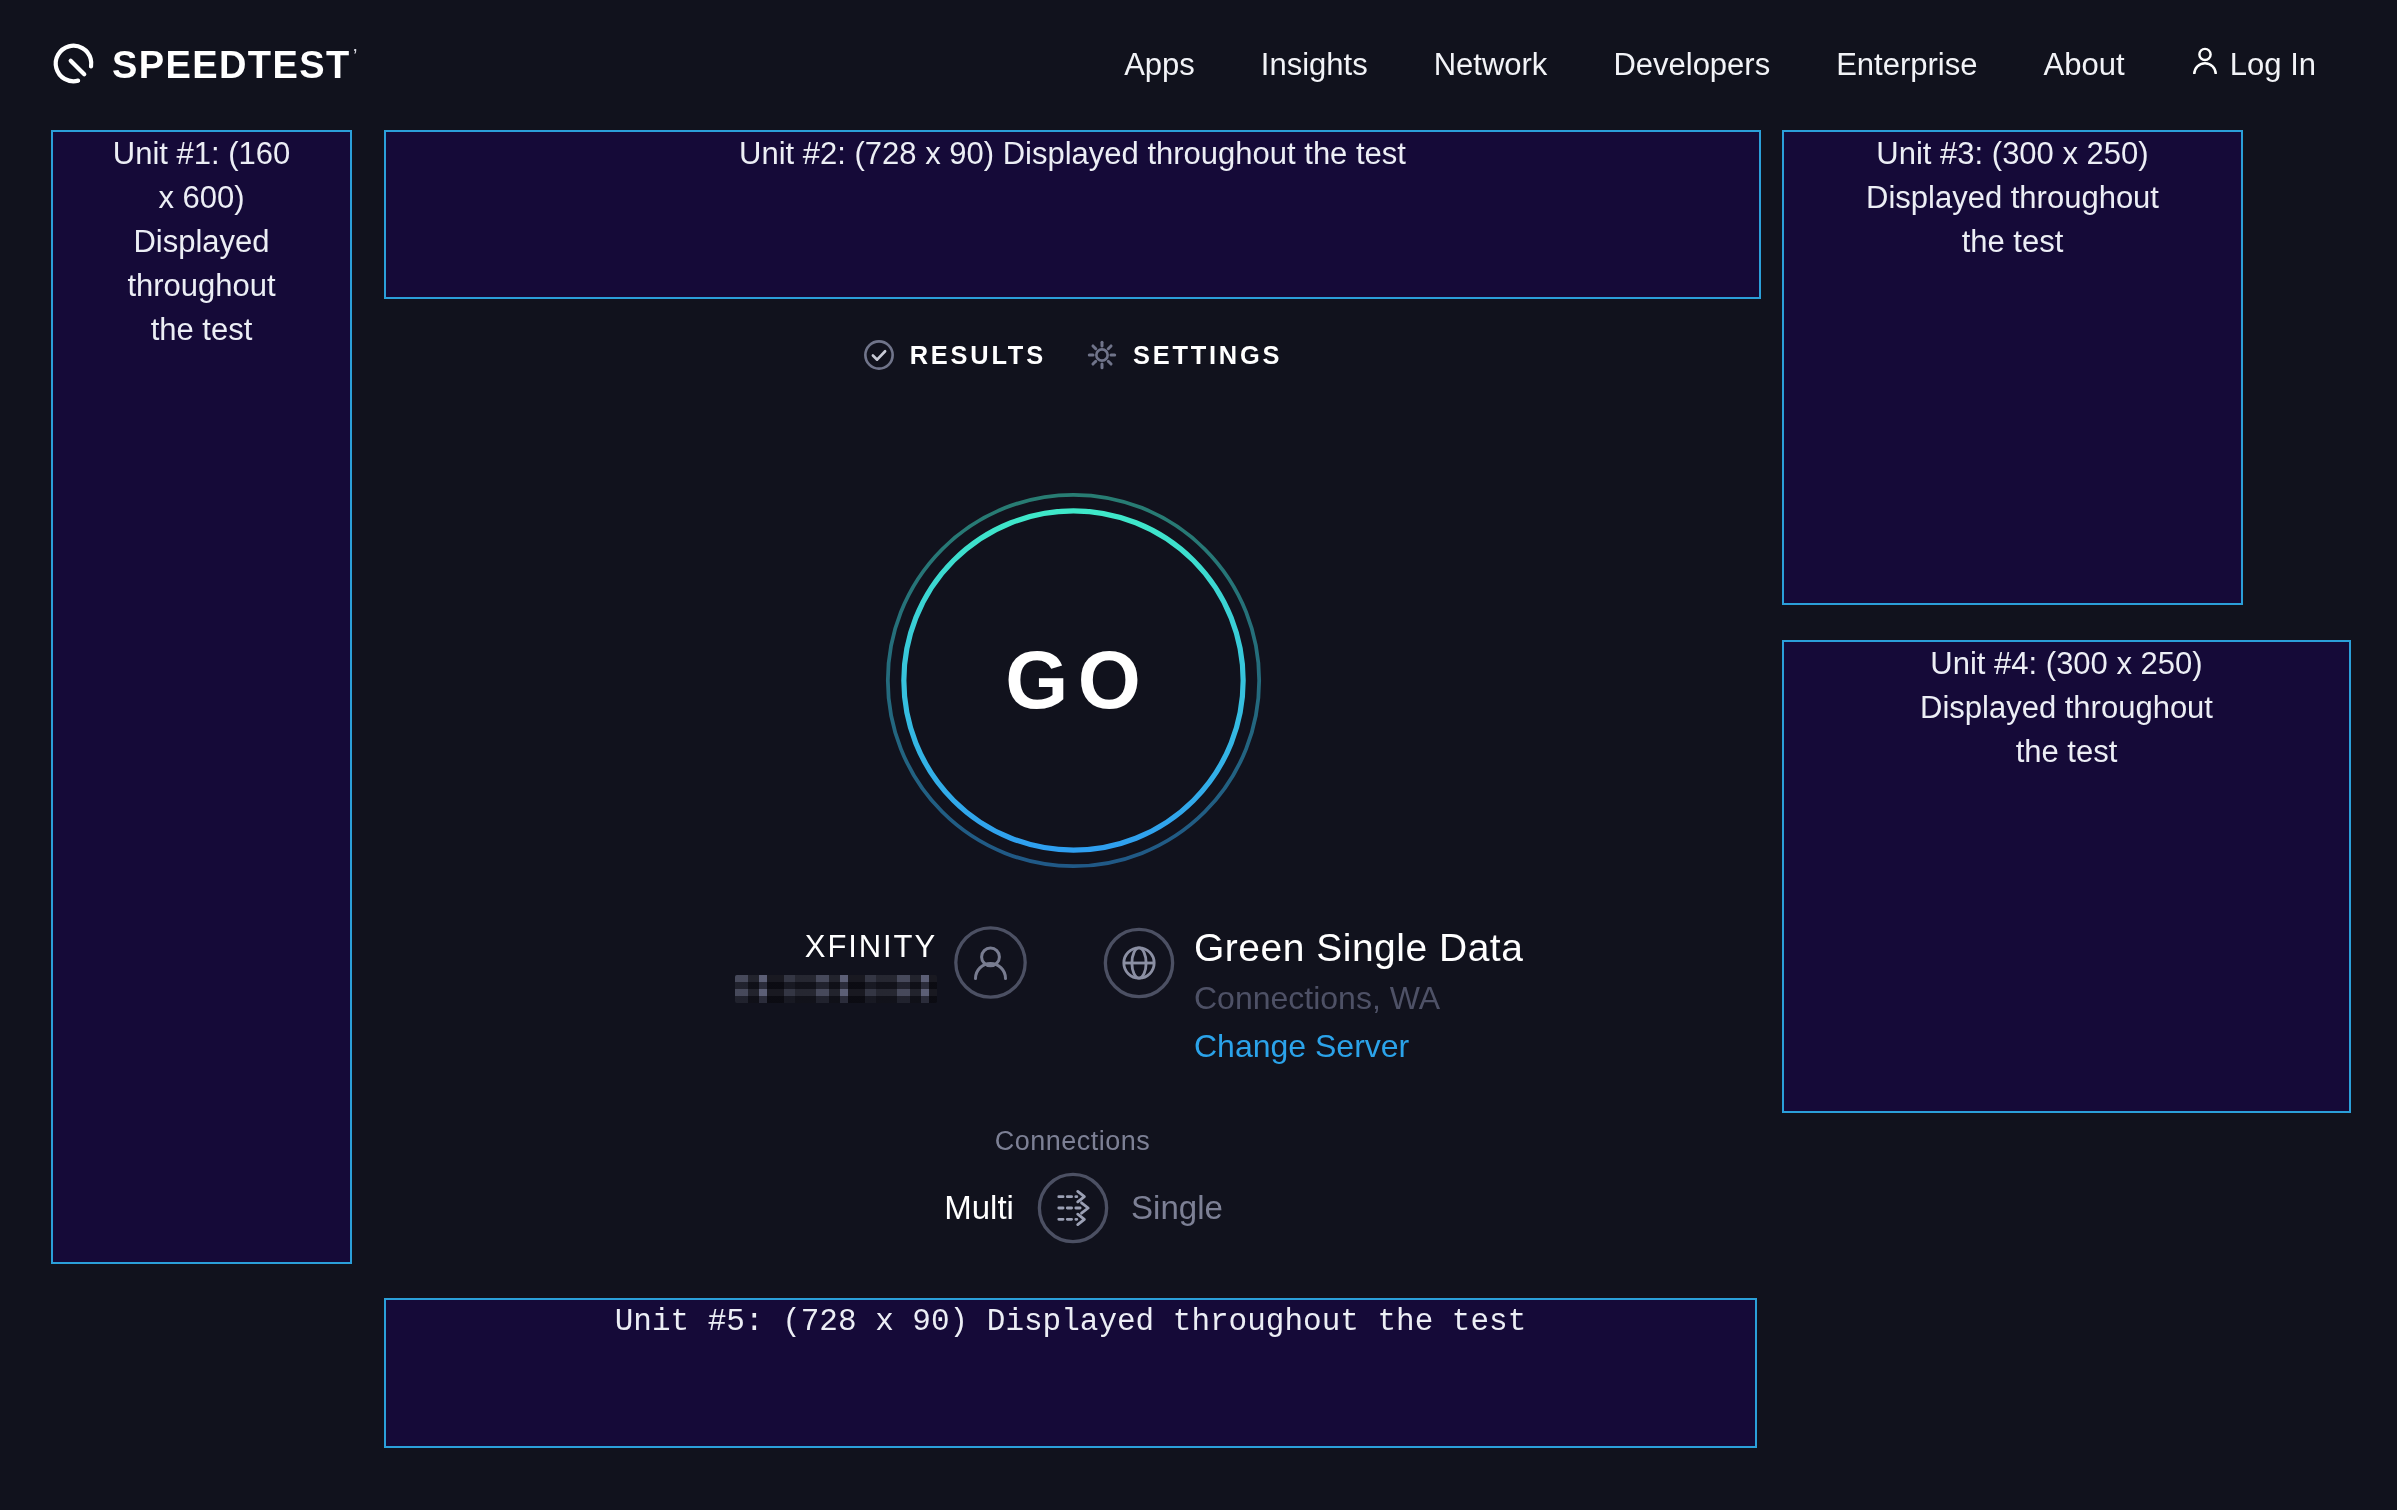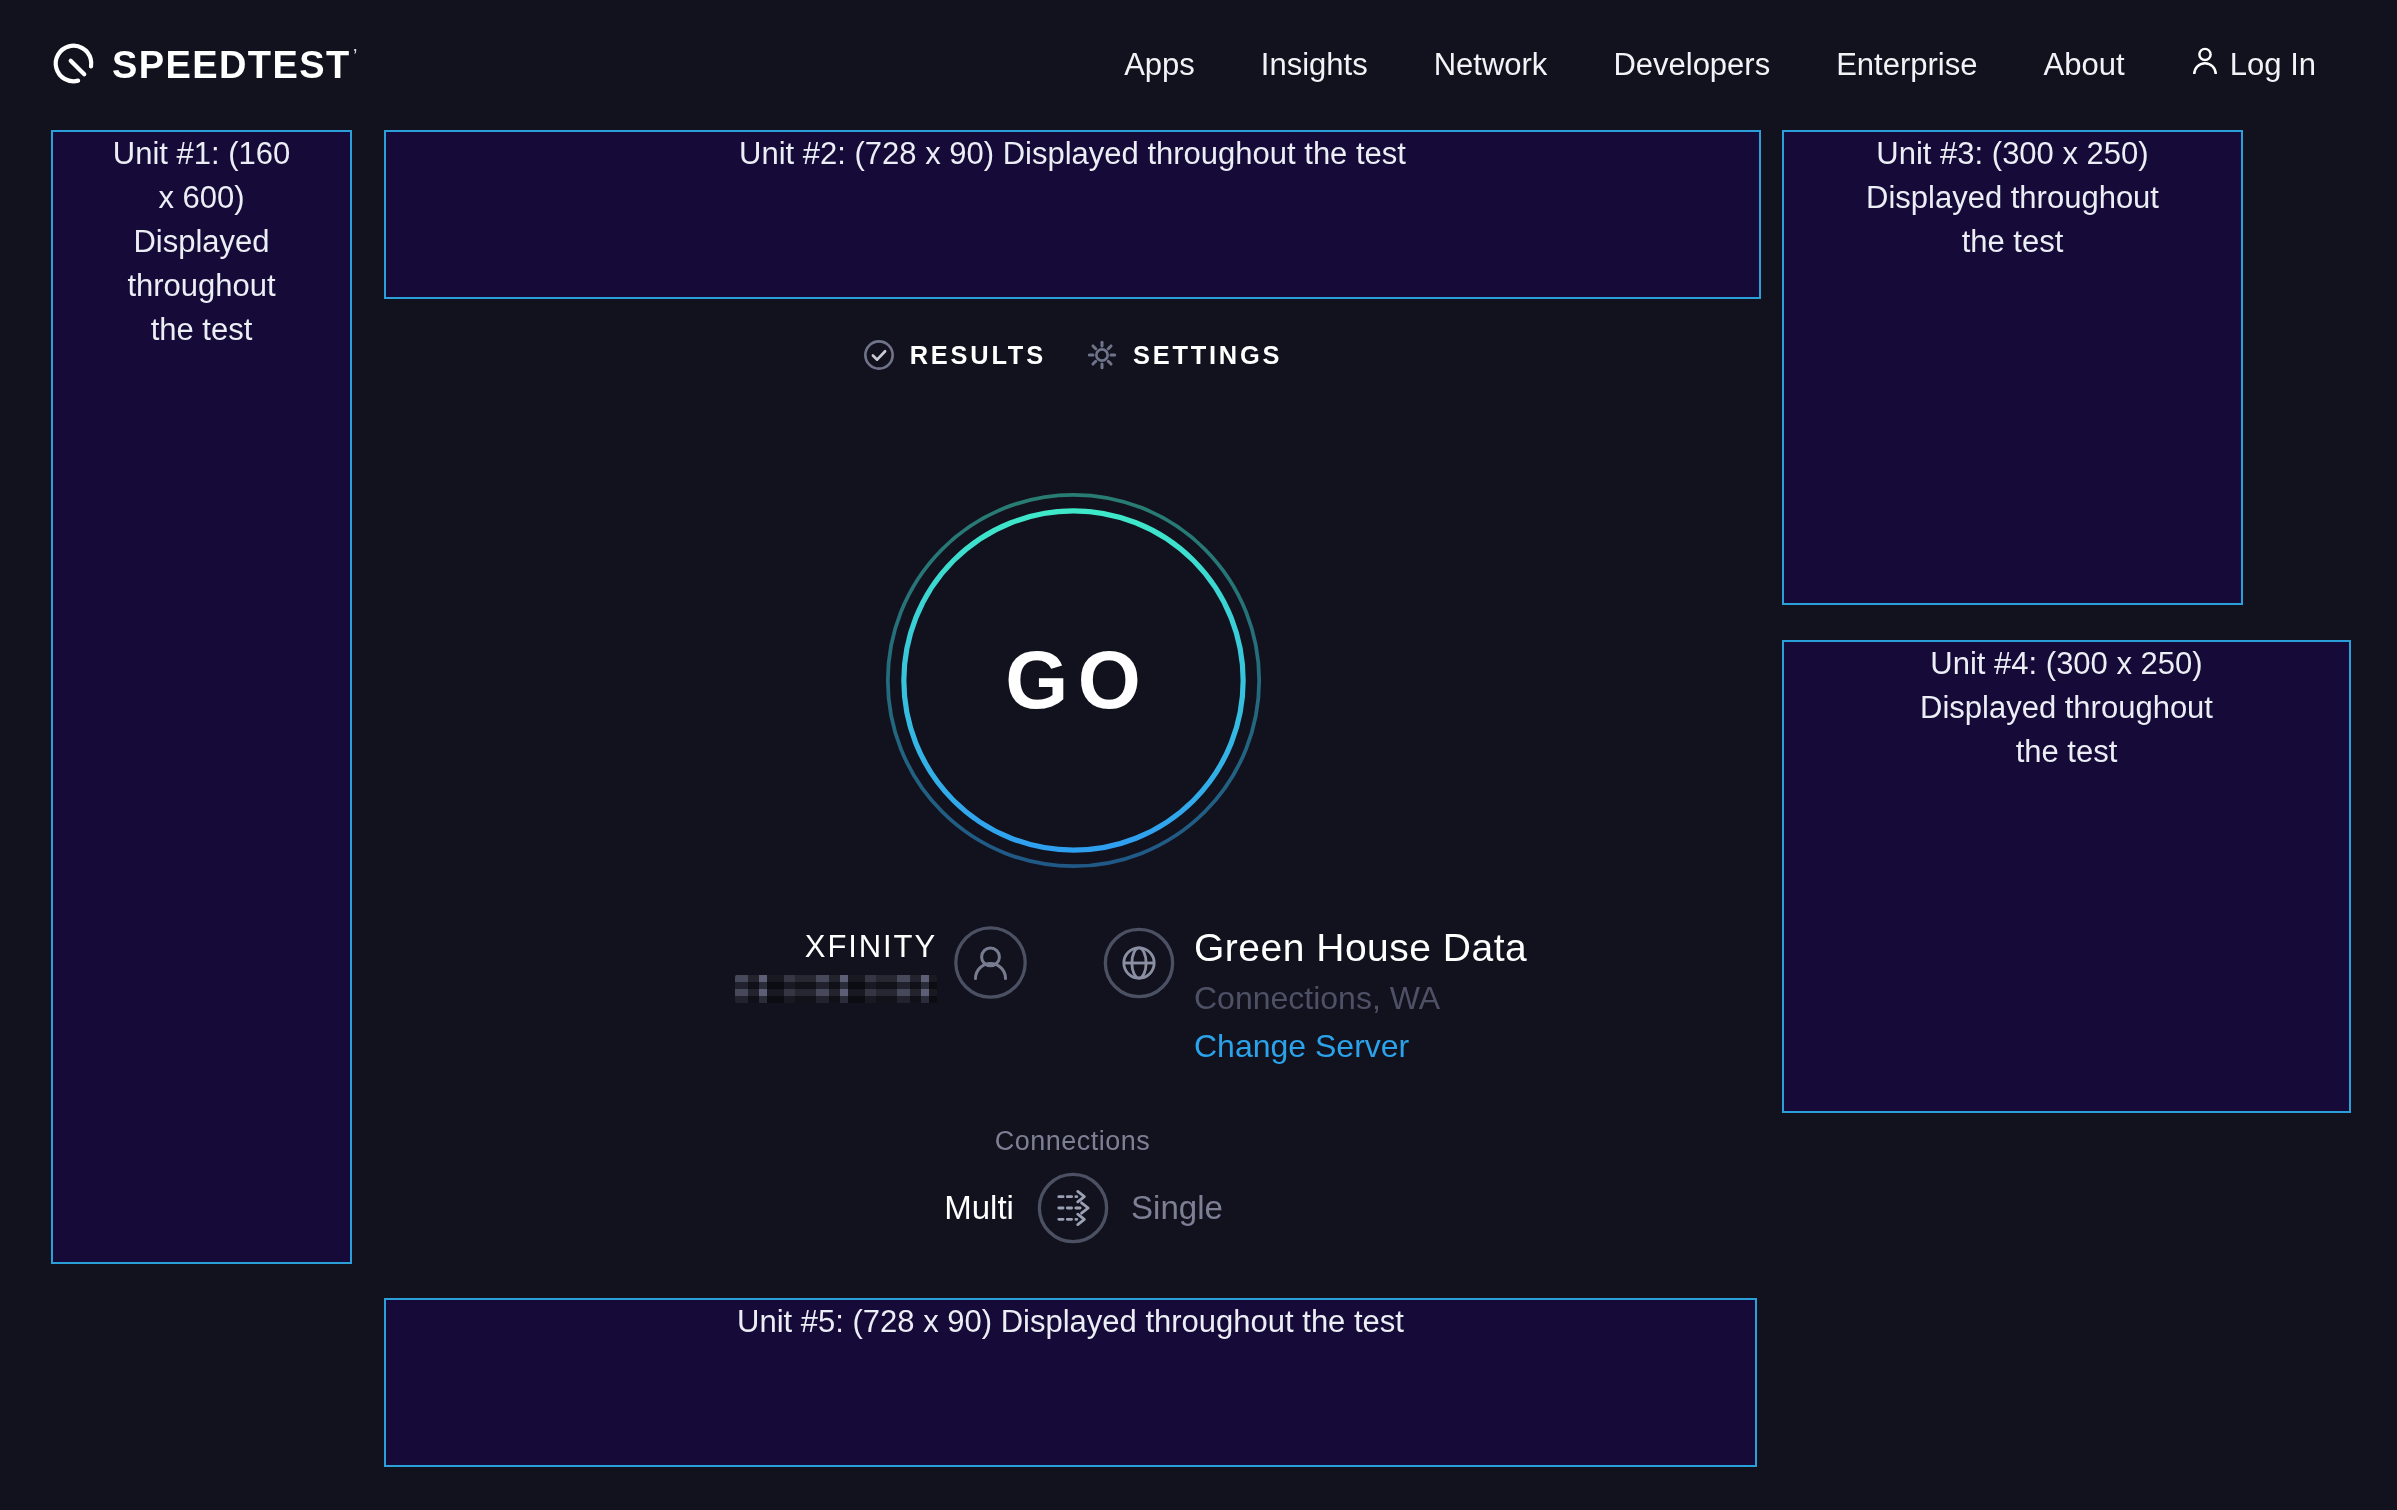--- a/index.html
+++ b/index.html
@@ -24,21 +24,21 @@
   
   .ad{
     position:absolute;background:#150a38;border:2.8px solid #2b9fd9;
     box-sizing:border-box;display:flex;justify-content:center;
     text-align:center;font-size:31px;color:#eceef5;line-height:1.42;
   }
   #ad1{left:51px;top:130px;width:301px;height:1134px;}
   #ad2{left:384px;top:130px;width:1377px;height:169px;}
   #ad3{left:1782px;top:130px;width:461px;height:475px;}
   #ad4{left:1782px;top:640px;width:569px;height:473px;}
-  #ad5{left:384px;top:1298px;width:1373px;height:169px;}
+  #ad5{left:384px;top:1298px;width:1373px;height:150px;font-family:Liberation Mono, monospace;}
   #ad1 .ad-label{width:179px;}
   #ad3 .ad-label,#ad4 .ad-label{width:339px;}
   
   .center{position:absolute;left:384px;top:0;width:1377px;height:1510px;}
   .tabs{position:absolute;top:339px;left:0;right:0;display:flex;justify-content:center;align-items:center;gap:40px;}
   .tab{display:flex;align-items:center;gap:15px;font-size:25.4px;font-weight:700;letter-spacing:2.8px;color:#fff;cursor:pointer;}
   .tab svg{display:block;}
   
   .go-button{position:absolute;top:492px;left:50%;margin-left:-188px;width:377px;height:377px;border-radius:50%;cursor:pointer;}
   .go-rings{position:absolute;inset:0;}
@@ -183,21 +183,21 @@
     <span class="globe-icon">
       <svg width="72" height="72" viewBox="0 0 76 76" fill="none">
         <circle cx="38" cy="38" r="35.5" stroke="#4c5063" stroke-width="3.5"></circle>
         <circle cx="38" cy="38" r="16" stroke="#8b8fa3" stroke-width="3"></circle>
         <ellipse cx="38" cy="38" rx="7.5" ry="16" stroke="#8b8fa3" stroke-width="3"></ellipse>
         <line x1="22" y1="38" x2="54" y2="38" stroke="#8b8fa3" stroke-width="3"></line>
       </svg>
     </span>
 
     <div class="server-block">
-      <div class="server-name">Green House Data</div>
+      <div class="server-name">Green Single Data</div>
       <div class="server-loc">Connections, WA</div>
       <div class="change-server">Change Server</div>
     </div>
 
     <div class="connections-heading">Connections</div>
     <div class="connections-row">
       <div class="conn-multi">Multi</div>
       <span class="conn-icon">
         <svg width="72" height="72" viewBox="0 0 76 76" fill="none">
           <circle cx="38" cy="38" r="35.5" stroke="#4c5063" stroke-width="3.5"></circle>

